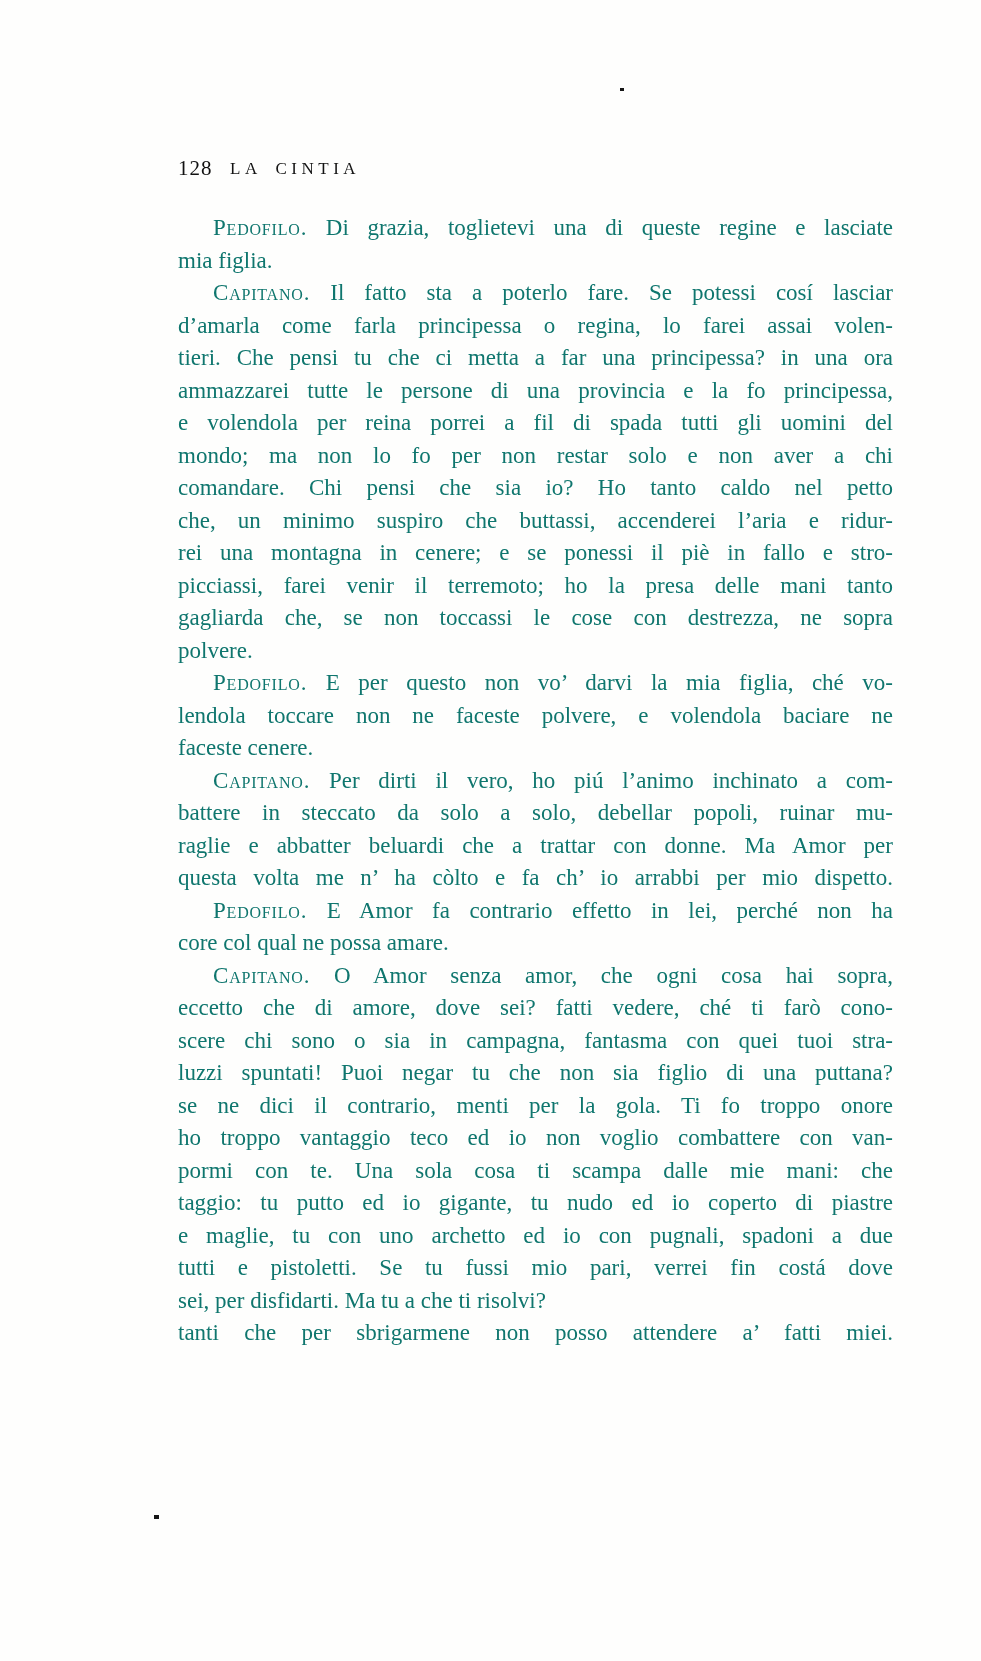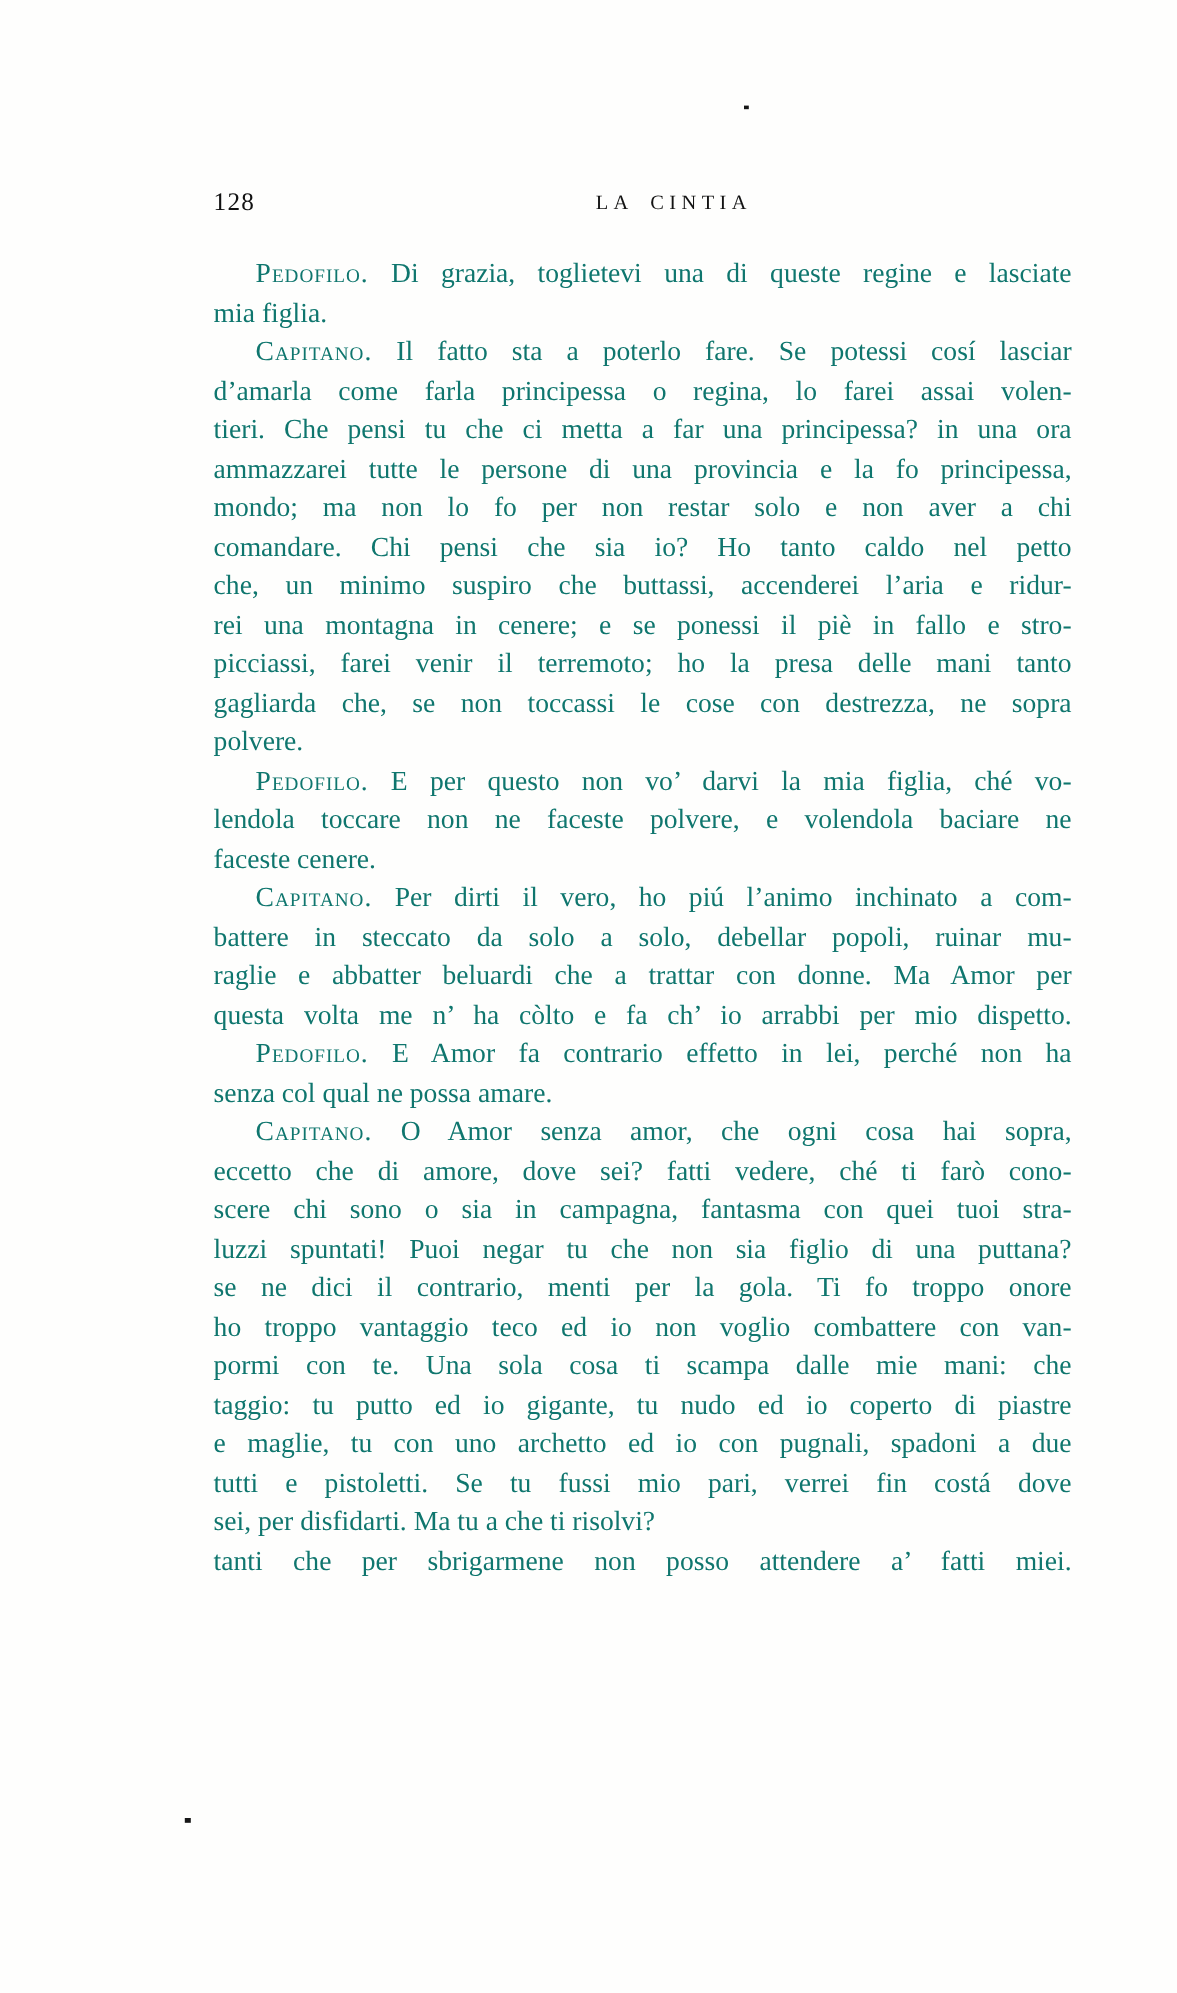--- a/index.html
+++ b/index.html
@@ -31,21 +31,20 @@
     font-size: 21px;
     letter-spacing: 1px;
     color: #111;
     text-align: center;
   }
   .running-title {
     position: absolute;
     left: 0;
     top: 3px;
     width: 100%;
-    text-align: center;
     font-size: 17px;
     letter-spacing: 4.5px;
     word-spacing: 6px;
     color: #131313;
     text-indent: 52px; 
   }
   .text-block {
     position: absolute;
     left: 178px;
     top: 212px;
@@ -97,36 +96,37 @@
     <span class="running-title">LA CINTIA</span>
   </div>
 
   <div class="text-block">
       <div class="line indent"><span class="sc">Pedofilo.</span> Di grazia, toglietevi una di queste regine e lasciate</div>
       <div class="line para-end">mia figlia.</div>
       <div class="line indent"><span class="sc">Capitano.</span> Il fatto sta a poterlo fare. Se potessi cosí lasciar</div>
       <div class="line">d’amarla come farla principessa o regina, lo farei assai volen-</div>
       <div class="line">tieri. Che pensi tu che ci metta a far una principessa? in una ora</div>
       <div class="line">ammazzarei tutte le persone di una provincia e la fo principessa,</div>
+      <div class="line">e volendola per reina porrei a fil di spada tutti gli uomini del</div>
       <div class="line">mondo; ma non lo fo per non restar solo e non aver a chi</div>
       <div class="line">comandare. Chi pensi che sia io? Ho tanto caldo nel petto</div>
       <div class="line">che, un minimo suspiro che buttassi, accenderei l’aria e ridur-</div>
       <div class="line">rei una montagna in cenere; e se ponessi il piè in fallo e stro-</div>
       <div class="line">picciassi, farei venir il terremoto; ho la presa delle mani tanto</div>
       <div class="line">gagliarda che, se non toccassi le cose con destrezza, ne sopra</div>
       <div class="line para-end">polvere.</div>
       <div class="line indent"><span class="sc">Pedofilo.</span> E per questo non vo’ darvi la mia figlia, ché vo-</div>
       <div class="line">lendola toccare non ne faceste polvere, e volendola baciare ne</div>
       <div class="line para-end">faceste cenere.</div>
       <div class="line indent"><span class="sc">Capitano.</span> Per dirti il vero, ho piú l’animo inchinato a com-</div>
       <div class="line">battere in steccato da solo a solo, debellar popoli, ruinar mu-</div>
       <div class="line">raglie e abbatter beluardi che a trattar con donne. Ma Amor per</div>
       <div class="line">questa volta me n’ ha còlto e fa ch’ io arrabbi per mio dispetto.</div>
       <div class="line indent"><span class="sc">Pedofilo.</span> E Amor fa contrario effetto in lei, perché non ha</div>
-      <div class="line para-end">senza col qual ne possa amare.</div>
+      <div class="line para-end">core col qual ne possa amare.</div>
       <div class="line indent"><span class="sc">Capitano.</span> O Amor senza amor, che ogni cosa hai sopra,</div>
       <div class="line">eccetto che di amore, dove sei? fatti vedere, ché ti farò cono-</div>
       <div class="line">scere chi sono o sia in campagna, fantasma con quei tuoi stra-</div>
       <div class="line">luzzi spuntati! Puoi negar tu che non sia figlio di una puttana?</div>
       <div class="line">se ne dici il contrario, menti per la gola. Ti fo troppo onore</div>
       <div class="line">ho troppo vantaggio teco ed io non voglio combattere con van-</div>
       <div class="line">pormi con te. Una sola cosa ti scampa dalle mie mani: che</div>
       <div class="line">taggio: tu putto ed io gigante, tu nudo ed io coperto di piastre</div>
       <div class="line">e maglie, tu con uno archetto ed io con pugnali, spadoni a due</div>
       <div class="line">tutti e pistoletti. Se tu fussi mio pari, verrei fin costá dove</div>

